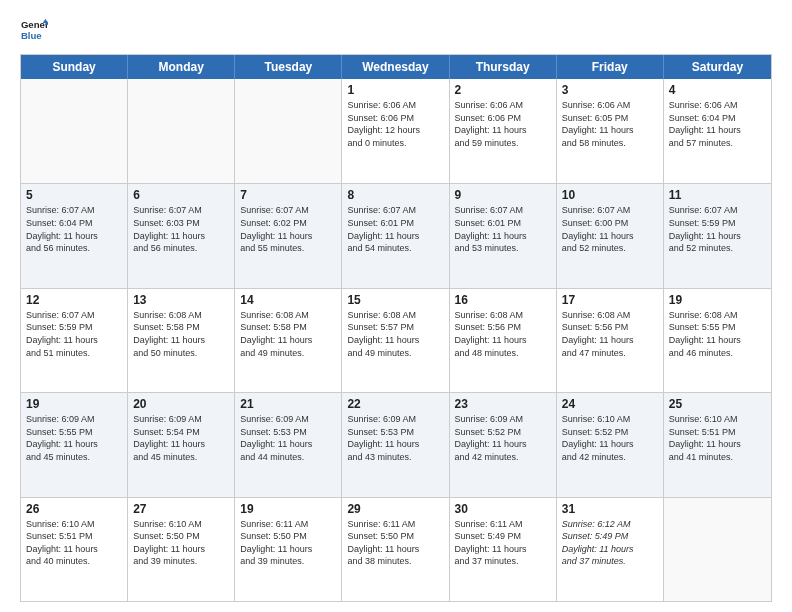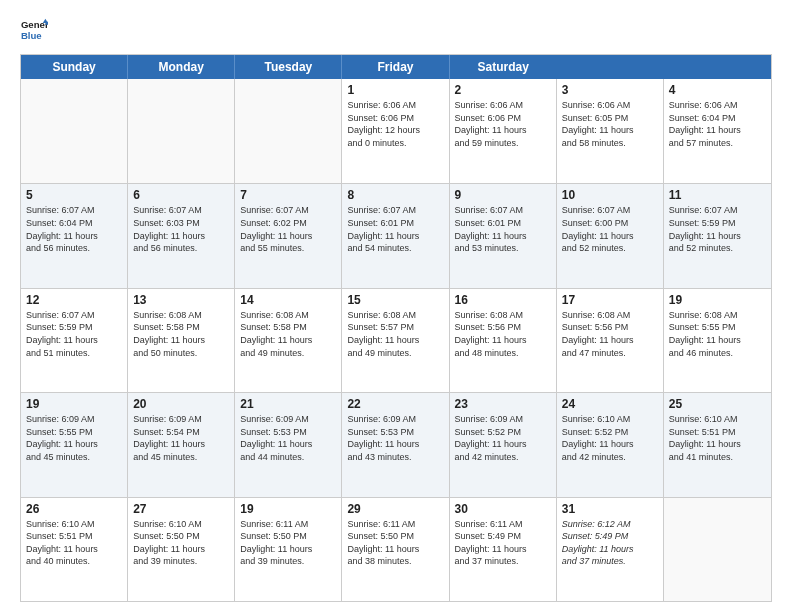--- a/index.html
+++ b/index.html
@@ -124,20 +124,22 @@
       <div class="month-title"></div>
       <div class="subtitle"></div>
     </div>
   </div>
 
   <div class="calendar">
     <div class="cal-header">
     <div class="cal-header-cell">Sunday</div>
         <div class="cal-header-cell">Monday</div>
         <div class="cal-header-cell">Tuesday</div>
+        <div class="cal-header-cell">Wednesday</div>
+        <div class="cal-header-cell">Thursday</div>
         <div class="cal-header-cell">Friday</div>
         <div class="cal-header-cell">Saturday</div>
       </div>
     <div class="cal-body">
     <div class="cal-week">
           <div class="cal-cell empty"></div>
           <div class="cal-cell empty"></div>
           <div class="cal-cell empty"></div>
           <div class="cal-cell">
             <div class="day-num">1</div>

